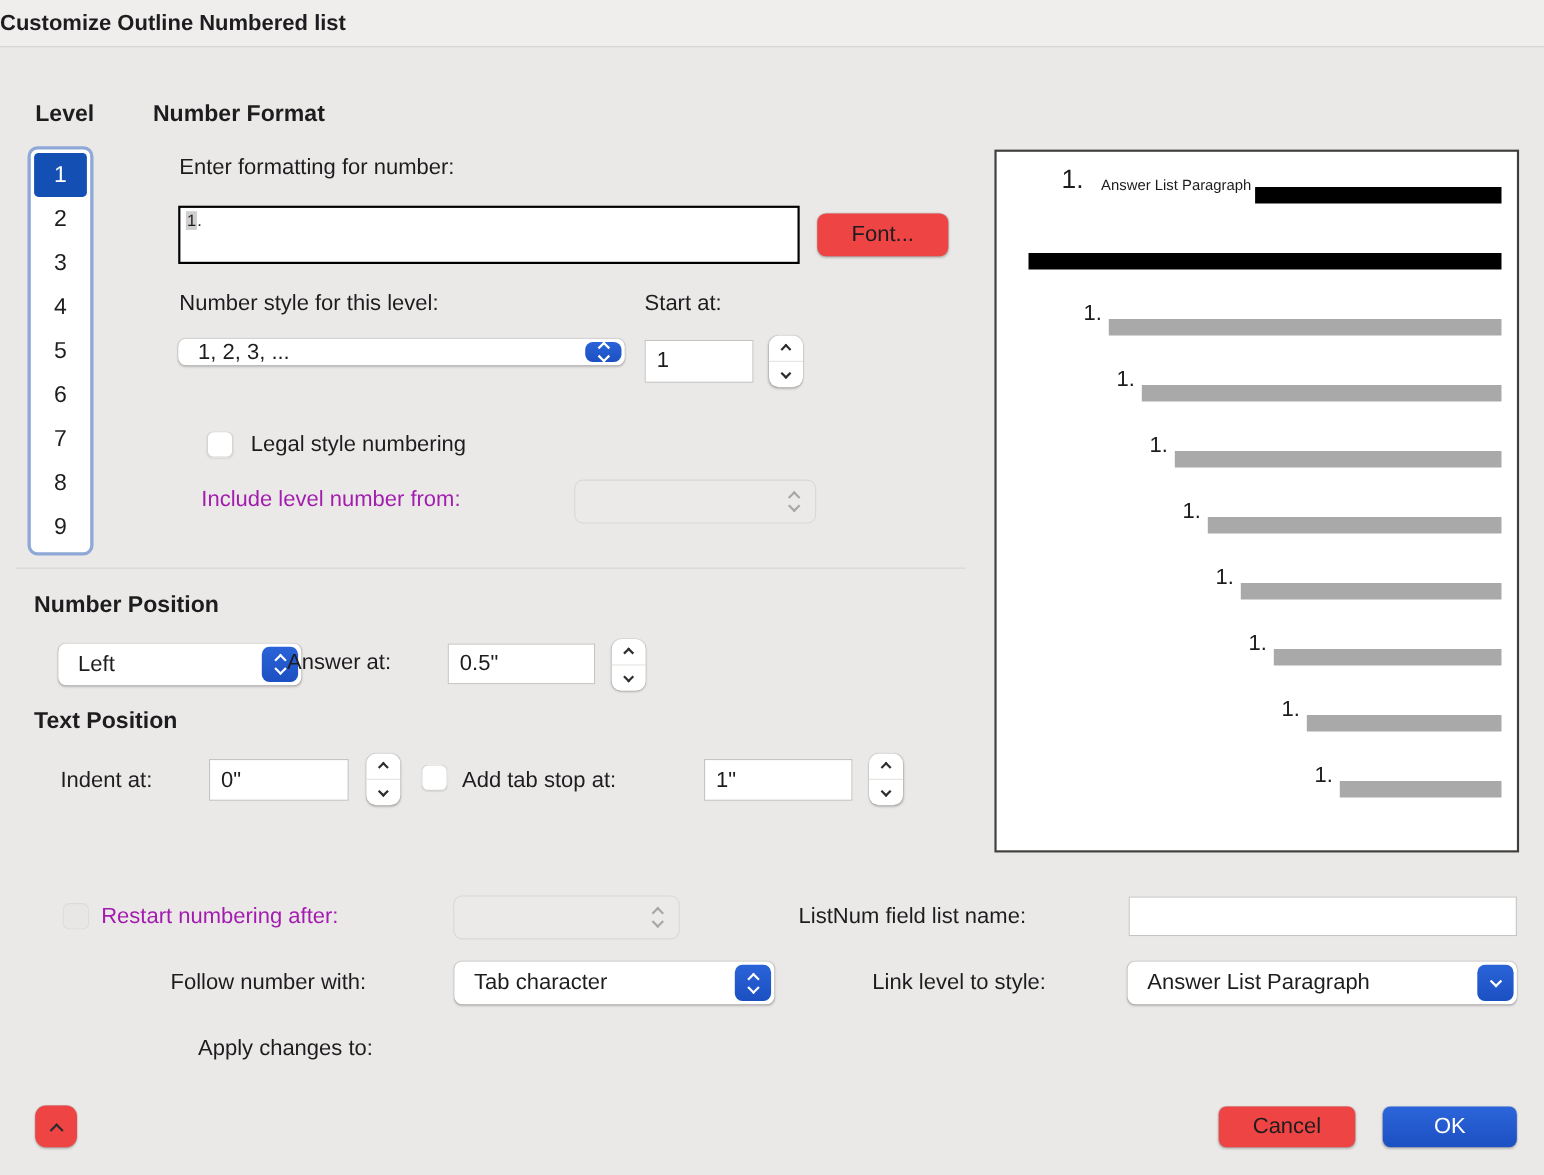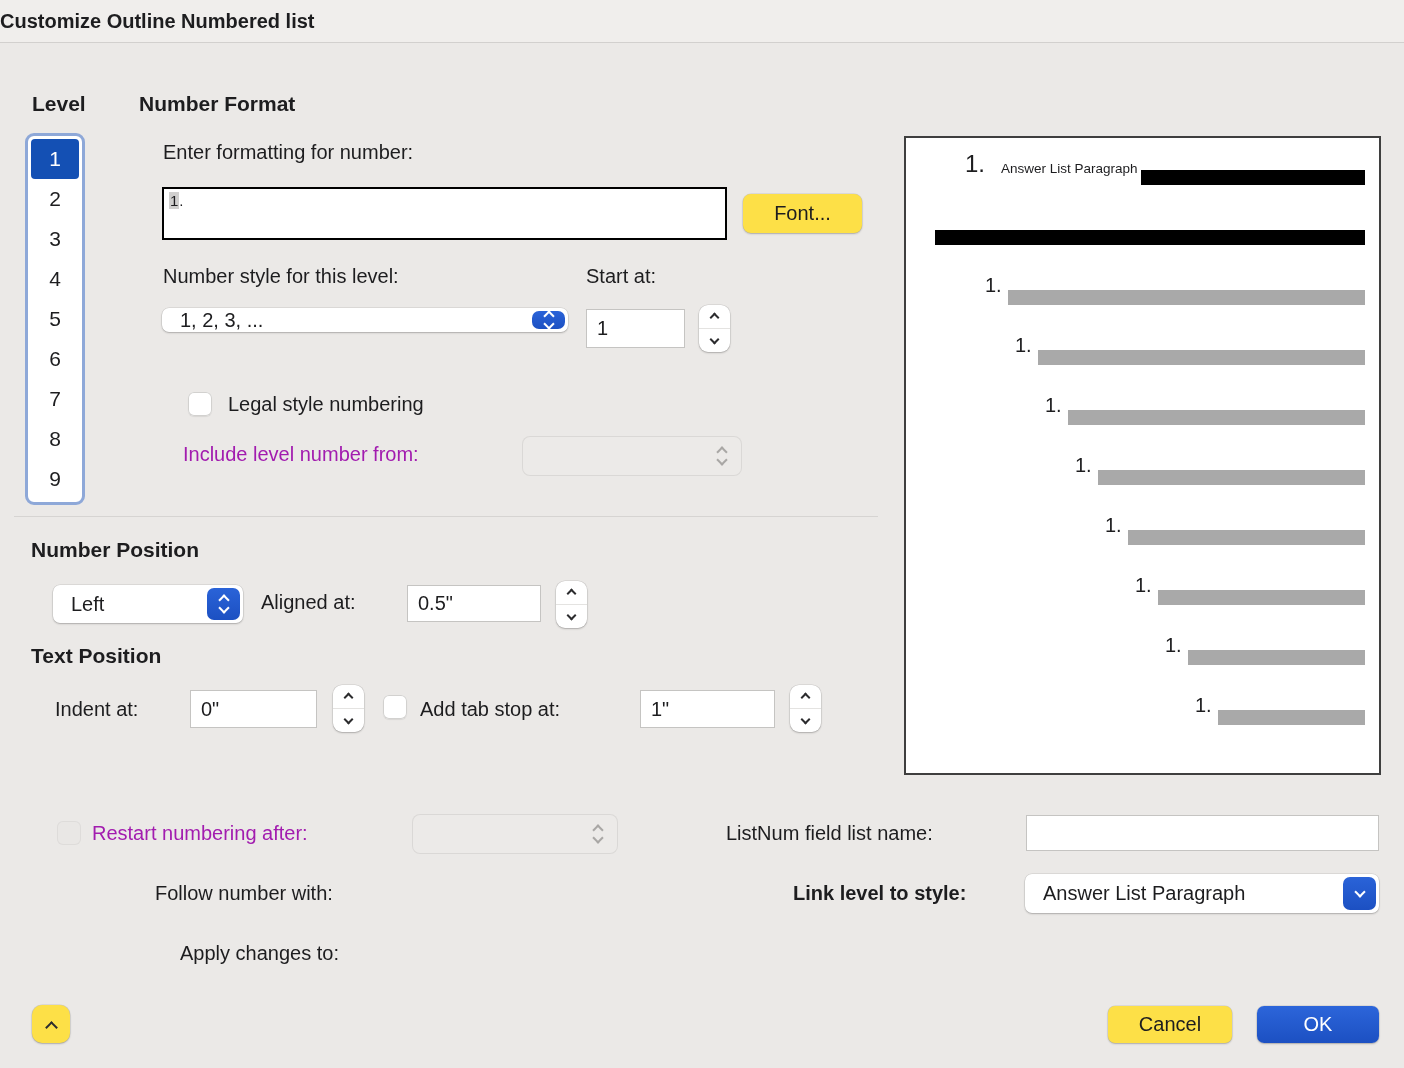--- a/index.html
+++ b/index.html
@@ -39,21 +39,21 @@
 
   
   .format-box {
     position:absolute; left:162px; top:187px; width:565px; height:53px;
     background:#fff; border:2px solid #000; font-size:15px; padding:3px 5px;
   }
   .format-box .shaded { background:#d0cfce; padding:0 1px; }
 
   
   .btn {
-    position:absolute; background:#fde047; border:none; border-radius:8px;
+    position:absolute; background:#ef4444; border:none; border-radius:8px;
     box-shadow:0 0 0 0.5px rgba(0,0,0,.12), 0 1px 2px rgba(0,0,0,.22);
     font-size:20px; color:#1d1d1f; display:flex; align-items:center; justify-content:center;
     font-family:inherit;
   }
   .btn.primary {
     background:linear-gradient(180deg,#2c65da,#1c50c2); color:#fff;
   }
 
   
   .select {
@@ -176,28 +176,28 @@
     <span class="select-btn">
       <i class="chev up gray"></i>
         <i class="chev down gray"></i>
     </span>
   </div>
 
   <div class="divider"></div>
 
   <div class="lbl bold" style="left:31px; top:538px;">Number Position</div>
 
-  <div class="select" style="left:53px; top:585px; width:190px; height:38px;">
+  <div class="select" style="left:53px; top:585px; width:221px; height:38px;">
     <span>Left</span>
     <span class="select-btn">
       <i class="chev up"></i>
         <i class="chev down"></i>
     </span>
   </div>
-  <div class="lbl" style="left:261px; top:591px;">Aligned at:</div>
+  <div class="lbl" style="left:261px; top:591px;">Answer at:</div>
   <div class="tinput" style="left:407px; top:585px; width:134px; height:37px;">0.5"</div>
   <div class="stepper" style="left:556px; top:581px;">
     <div class="half">
         <i class="chev up"></i>
       </div>
     <div class="sep"></div>
     <div class="half">
         <i class="chev down"></i>
       </div>
   </div>
@@ -259,22 +259,29 @@
     <span class="select-btn">
       <i class="chev up gray"></i>
         <i class="chev down gray"></i>
     </span>
   </div>
 
   <div class="lbl" style="left:726px; top:822px;">ListNum field list name:</div>
   <div class="tinput" style="left:1026px; top:815px; width:353px; height:36px;"></div>
 
   <div class="lbl" style="left:155px; top:882px;">Follow number with:</div>
-
-  <div class="lbl" style="left:793px; top:882px;font-weight:bold;">Link level to style:</div>
+  <div class="select" style="left:413px; top:874px; width:291px; height:39px;">
+    <span>Tab character</span>
+    <span class="select-btn">
+      <i class="chev up"></i>
+        <i class="chev down"></i>
+    </span>
+  </div>
+
+  <div class="lbl" style="left:793px; top:882px;">Link level to style:</div>
   <div class="select" style="left:1025px; top:874px; width:354px; height:39px;">
     <span>Answer List Paragraph</span>
     <span class="select-btn">
       <i class="chev down" style="margin-top:-3px;"></i>
     </span>
   </div>
 
   <div class="lbl" style="left:180px; top:942px;">Apply changes to:</div>
 
   <button class="btn" style="left:32px; top:1005px; width:38px; height:38px; border-radius:10px;">

